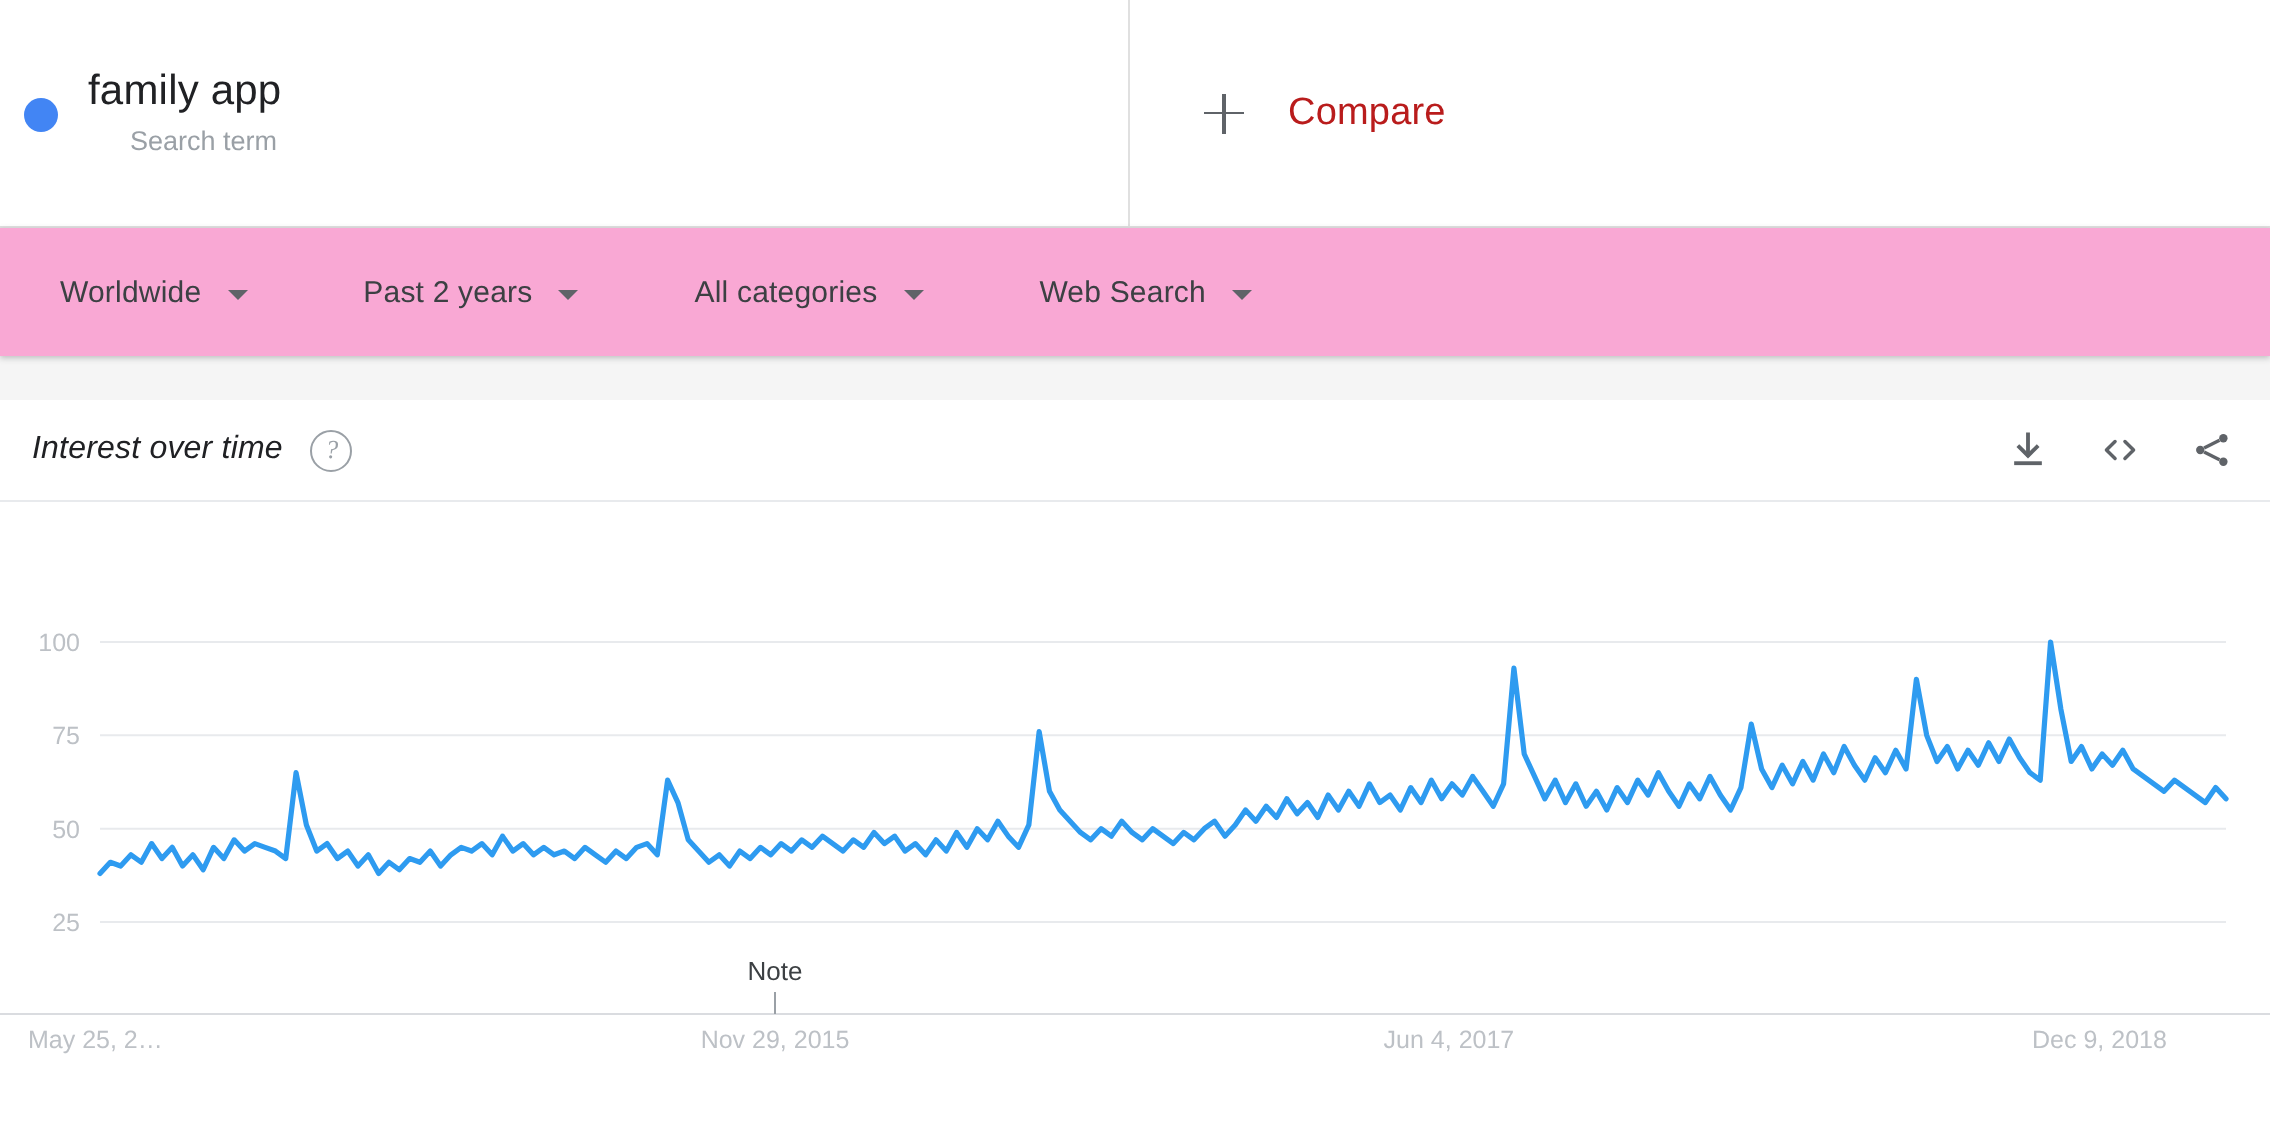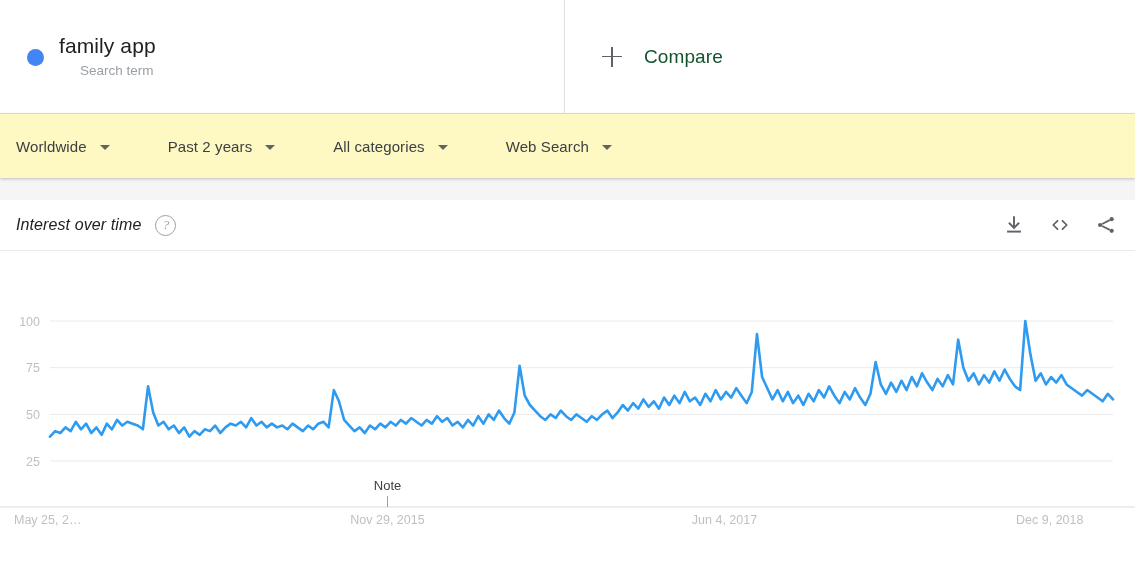--- a/index.html
+++ b/index.html
@@ -22,21 +22,21 @@
     height: 114px;
     border-bottom: 1px solid #e0e0e0;
     box-sizing: border-box;
   }
   .term-cell {
     width: 565px;
     box-sizing: border-box;
     border-right: 1px solid #e0e0e0;
     display: flex;
     align-items: center;
-    padding-left: 27px;
+    padding-left: 12px;
   }
   .term-dot {
     width: 17px;
     height: 17px;
     border-radius: 50%;
     flex: none;
     margin-right: 15px;
     margin-top: 2px;
   }
   .term-text {
@@ -76,31 +76,31 @@
     background: #5f6368;
   }
   .plus-icon::before {
     left: 0; top: 9px; width: 20px; height: 1.6px;
   }
   .plus-icon::after {
     top: 0; left: 9.2px; height: 20px; width: 1.6px;
   }
   .compare-label {
     font-size: 19px;
-    color: #14532d;
+    color: #b91c1c;
     letter-spacing: 0.1px;
   }
 
   
   .filter-bar {
     height: 64px;
     display: flex;
     align-items: center;
-    background: #fef9c3;
-    padding-left: 16px;
+    background: #f9a8d4;
+    padding-left: 30px;
     box-sizing: border-box;
     position: relative;
     z-index: 4;
     box-shadow: 0 1px 3px rgba(60,64,67,0.30);
   }
   .filter {
     display: flex;
     align-items: center;
     margin-right: 58px;
     cursor: pointer;

